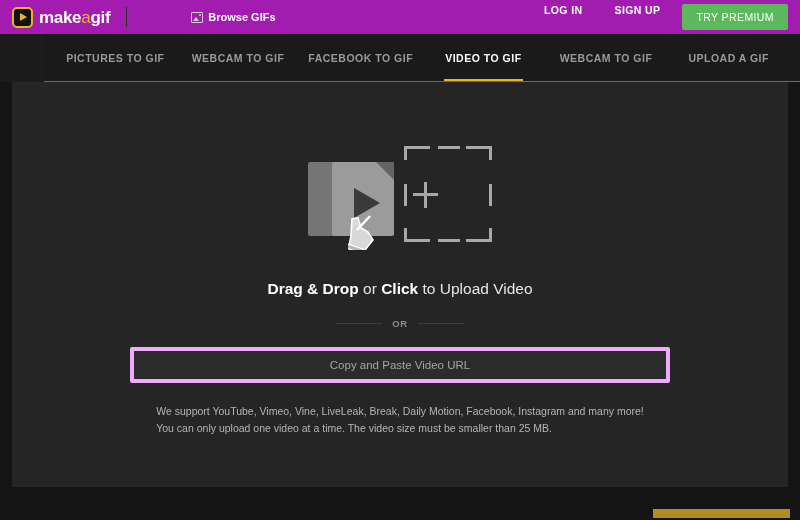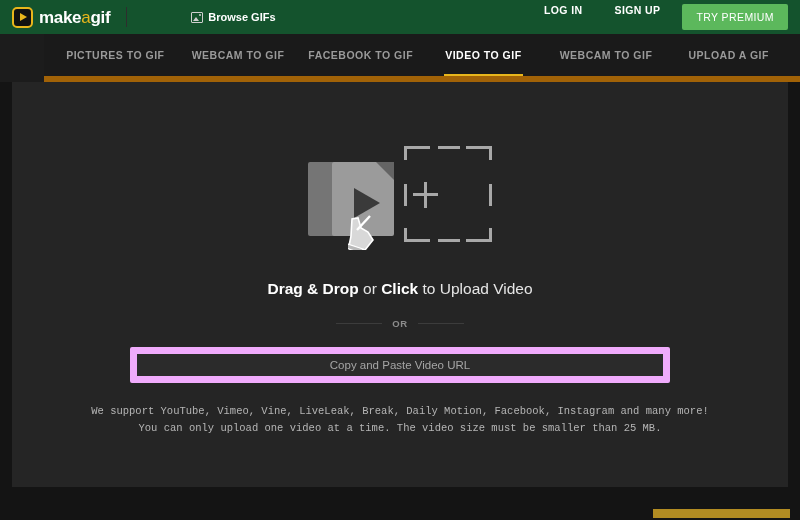--- a/index.html
+++ b/index.html
@@ -5,21 +5,21 @@
   * { margin:0; padding:0; box-sizing:border-box; }
   html, body {
     width:800px; height:520px;
     background:#1c1c1c;
     font-family:"Liberation Sans", sans-serif;
     overflow:hidden;
   }
 
   
   .header{
-    height:34px; background:#14532d;
+    height:34px; background:#a21caf;
     display:flex; align-items:center;
     padding:0 12px;
     position:relative;
   }
   .logo{ display:flex; align-items:center; gap:6px; cursor:pointer; }
   .logo-mark{
     width:21px; height:21px; border-radius:5px;
     border:2px solid #e8b61c; background:#111;
     display:flex; align-items:center; justify-content:center;
     flex:0 0 auto;
@@ -64,21 +64,21 @@
   .premium-btn{
     background:#5cb85c; color:#fff;
     font-size:10.5px; font-weight:400; letter-spacing:0.4px;
     padding:7px 14px; border-radius:2px; cursor:pointer;
     margin-left:6px;
   }
 
   
   .nav{
     height:48px; background:#1a1a1a;
-    border-bottom:6px solid #a16207;
+    border-bottom:1px solid #a16207;
     display:flex; align-items:stretch;
     padding:0 10px;
     margin-left:44px;
   }
   .nav-item{
     flex:1; display:flex; align-items:center; justify-content:center;
     font-size:10.5px; font-weight:700; letter-spacing:0.5px;
     color:#9a9a9a; cursor:pointer; position:relative;
   }
   .nav-item.active{ color:#ffffff; }
@@ -153,28 +153,28 @@
 
   .or-row{
     display:flex; align-items:center; gap:10px;
     width:128px; margin-bottom:18px;
   }
   .or-line{ flex:1; height:1px; background:#3c3c3c; }
   .or-text{ font-size:9.5px; font-weight:700; color:#8c8c8c; letter-spacing:0.6px; }
 
   .url-input{
     width:540px; height:36px;
-    background:#2b2b2b; border:7px solid #f0abfc; border-radius:2px;
+    background:#2b2b2b; border:4px solid #f0abfc; border-radius:2px;
     color:#a5a5a5; font-size:11.5px; text-align:center;
     font-family:"Liberation Sans", sans-serif;
     margin-bottom:20px; outline:none;
   }
   .url-input::placeholder{ color:#a5a5a5; opacity:1; }
 
-  .support{ text-align:center; line-height:1.65;font-family:Liberation Mono, monospace; }
+  .support{ text-align:left; line-height:1.65; }
   .support-line{ font-size:10.5px; color:#b5b5b5; display:block; }
   .gold-bar{
     position:absolute; left:653px; top:509px;
     width:137px; height:9px; background:#b28c22;
   }
 </style>
 </head>
 <body>
 
 <div class="header">

